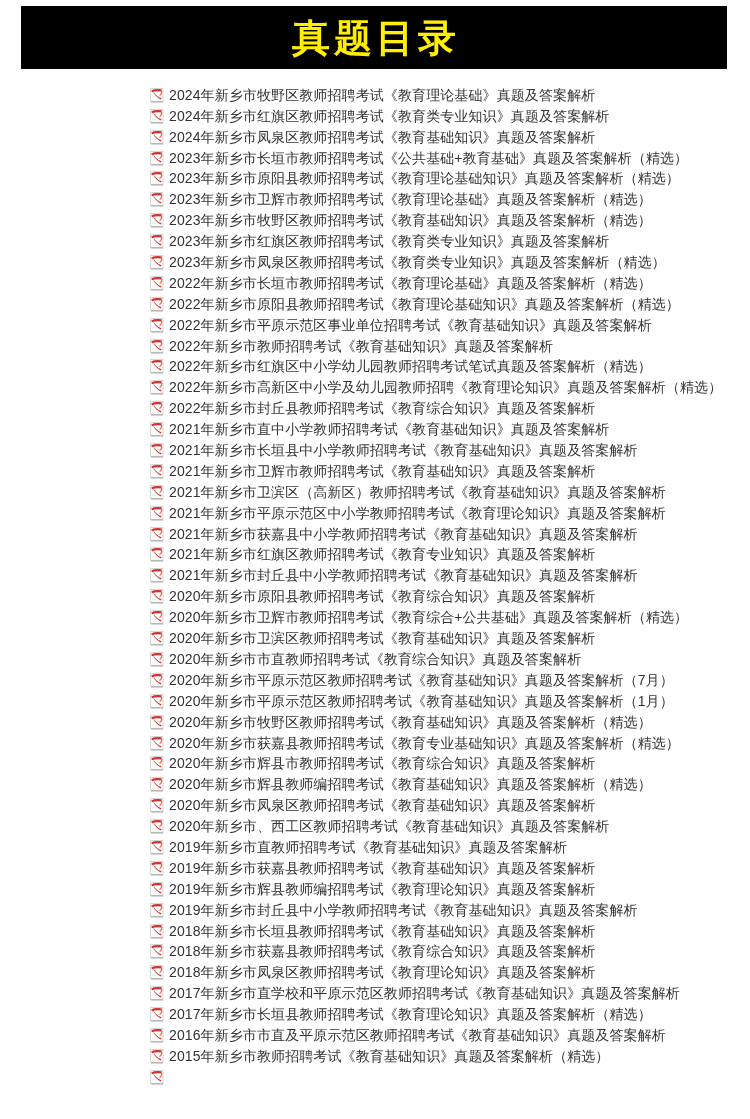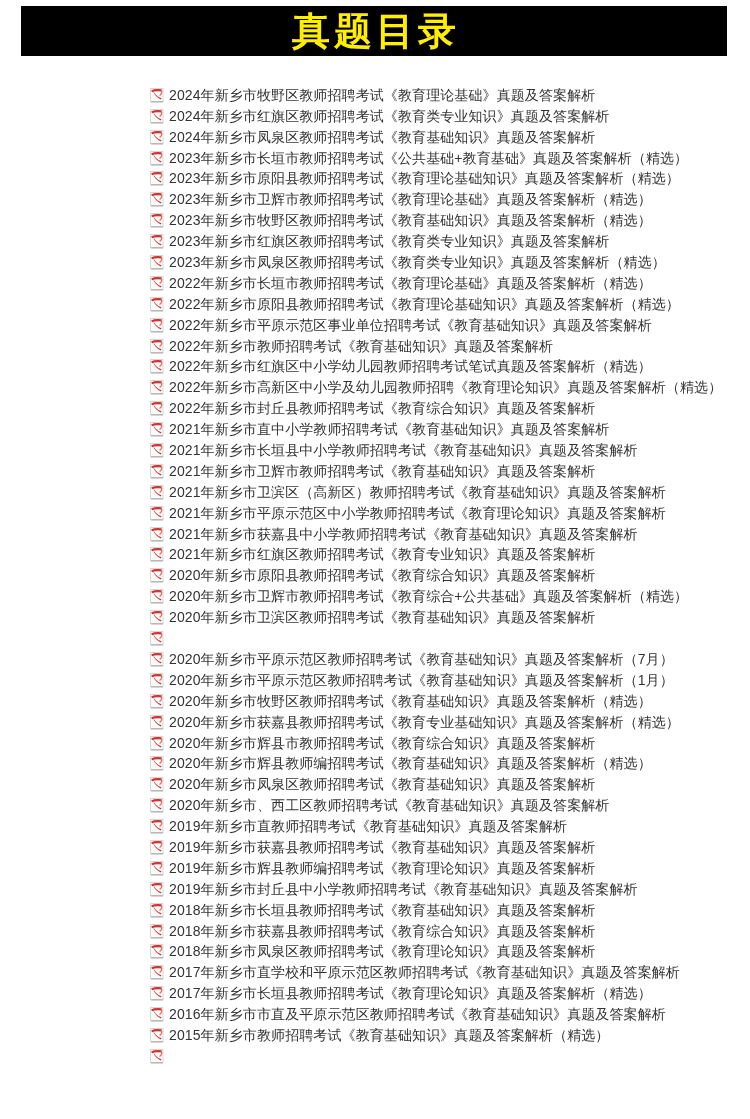--- a/index.html
+++ b/index.html
@@ -2,21 +2,21 @@
 <html><head>
 <meta charset="utf-8">
 <style>
   * { margin:0; padding:0; box-sizing:border-box; }
   html,body { width:750px; height:1119px; }
   body {
     position:relative; background:#ffffff; overflow:hidden;
     font-family:"Liberation Sans", sans-serif;
   }
   .banner {
-    position:absolute; left:21px; top:6px; width:706px; height:50px;
+    position:absolute; left:21px; top:6px; width:706px; height:63px;
     background:#000000; display:flex; align-items:center; justify-content:center;
   }
   .banner .title {
     color:#ffee00; font-family:"DejaVu Serif","Liberation Serif",serif;
     font-size:38px; font-weight:bold; letter-spacing:4px; text-indent:4px;
     line-height:1;
   }
   .list { position:absolute; left:150px; top:81px; width:580px; }
   .row {
     display:flex; align-items:flex-end; height:20.9px; white-space:nowrap;
@@ -327,20 +327,32 @@
         <rect x="0.5" y="0.5" width="12.5" height="13" fill="#fbfbfb" stroke="#d6d6d6" stroke-width="1"></rect>
         <rect x="1" y="13" width="12" height="1.6" fill="#b9b9b9"></rect>
         <path d="M1.6 3.4 Q5 1.6 11.6 2.4" stroke="#d0342c" stroke-width="2.1" fill="none"></path>
         <path d="M3.2 3.2 Q4.6 8 10.8 11.6 L11.6 10.2 Q8.4 9.6 5.6 6.4 Z" fill="#d0342c"></path>
         <path d="M11.4 2.6 Q12.6 5.4 9.6 7.6" stroke="#e06a5e" stroke-width="1.2" fill="none"></path>
       </svg>
     </span>
     <span class="label">2021年新乡市红旗区教师招聘考试《教育专业知识》真题及答案解析</span>
   </div>
 
+  <div class="row">
+    <span class="icon">
+      <svg width="14" height="15" viewBox="0 0 14 15" xmlns="http://www.w3.org/2000/svg">
+        <rect x="0.5" y="0.5" width="12.5" height="13" fill="#fbfbfb" stroke="#d6d6d6" stroke-width="1"></rect>
+        <rect x="1" y="13" width="12" height="1.6" fill="#b9b9b9"></rect>
+        <path d="M1.6 3.4 Q5 1.6 11.6 2.4" stroke="#d0342c" stroke-width="2.1" fill="none"></path>
+        <path d="M3.2 3.2 Q4.6 8 10.8 11.6 L11.6 10.2 Q8.4 9.6 5.6 6.4 Z" fill="#d0342c"></path>
+        <path d="M11.4 2.6 Q12.6 5.4 9.6 7.6" stroke="#e06a5e" stroke-width="1.2" fill="none"></path>
+      </svg>
+    </span>
+    <span class="label">2021年新乡市封丘县中小学教师招聘考试《教育基础知识》真题及答案解析</span>
+  </div>
 
   <div class="row">
     <span class="icon">
       <svg width="14" height="15" viewBox="0 0 14 15" xmlns="http://www.w3.org/2000/svg">
         <rect x="0.5" y="0.5" width="12.5" height="13" fill="#fbfbfb" stroke="#d6d6d6" stroke-width="1"></rect>
         <rect x="1" y="13" width="12" height="1.6" fill="#b9b9b9"></rect>
         <path d="M1.6 3.4 Q5 1.6 11.6 2.4" stroke="#d0342c" stroke-width="2.1" fill="none"></path>
         <path d="M3.2 3.2 Q4.6 8 10.8 11.6 L11.6 10.2 Q8.4 9.6 5.6 6.4 Z" fill="#d0342c"></path>
         <path d="M11.4 2.6 Q12.6 5.4 9.6 7.6" stroke="#e06a5e" stroke-width="1.2" fill="none"></path>
       </svg>
@@ -378,20 +390,21 @@
   <div class="row">
     <span class="icon">
       <svg width="14" height="15" viewBox="0 0 14 15" xmlns="http://www.w3.org/2000/svg">
         <rect x="0.5" y="0.5" width="12.5" height="13" fill="#fbfbfb" stroke="#d6d6d6" stroke-width="1"></rect>
         <rect x="1" y="13" width="12" height="1.6" fill="#b9b9b9"></rect>
         <path d="M1.6 3.4 Q5 1.6 11.6 2.4" stroke="#d0342c" stroke-width="2.1" fill="none"></path>
         <path d="M3.2 3.2 Q4.6 8 10.8 11.6 L11.6 10.2 Q8.4 9.6 5.6 6.4 Z" fill="#d0342c"></path>
         <path d="M11.4 2.6 Q12.6 5.4 9.6 7.6" stroke="#e06a5e" stroke-width="1.2" fill="none"></path>
       </svg>
     </span>
+    <span class="label">2020年新乡市市直教师招聘考试《教育综合知识》真题及答案解析</span>
   </div>
 
   <div class="row">
     <span class="icon">
       <svg width="14" height="15" viewBox="0 0 14 15" xmlns="http://www.w3.org/2000/svg">
         <rect x="0.5" y="0.5" width="12.5" height="13" fill="#fbfbfb" stroke="#d6d6d6" stroke-width="1"></rect>
         <rect x="1" y="13" width="12" height="1.6" fill="#b9b9b9"></rect>
         <path d="M1.6 3.4 Q5 1.6 11.6 2.4" stroke="#d0342c" stroke-width="2.1" fill="none"></path>
         <path d="M3.2 3.2 Q4.6 8 10.8 11.6 L11.6 10.2 Q8.4 9.6 5.6 6.4 Z" fill="#d0342c"></path>
         <path d="M11.4 2.6 Q12.6 5.4 9.6 7.6" stroke="#e06a5e" stroke-width="1.2" fill="none"></path>

